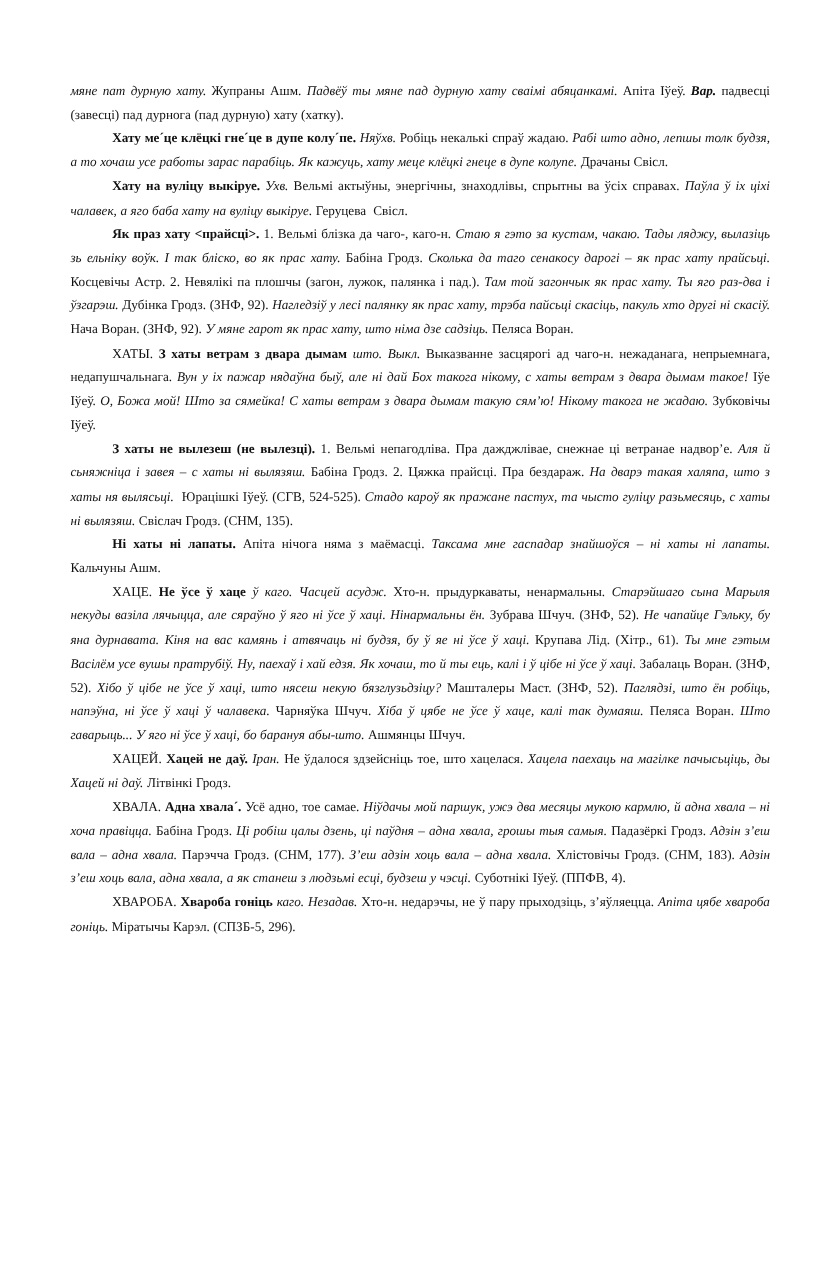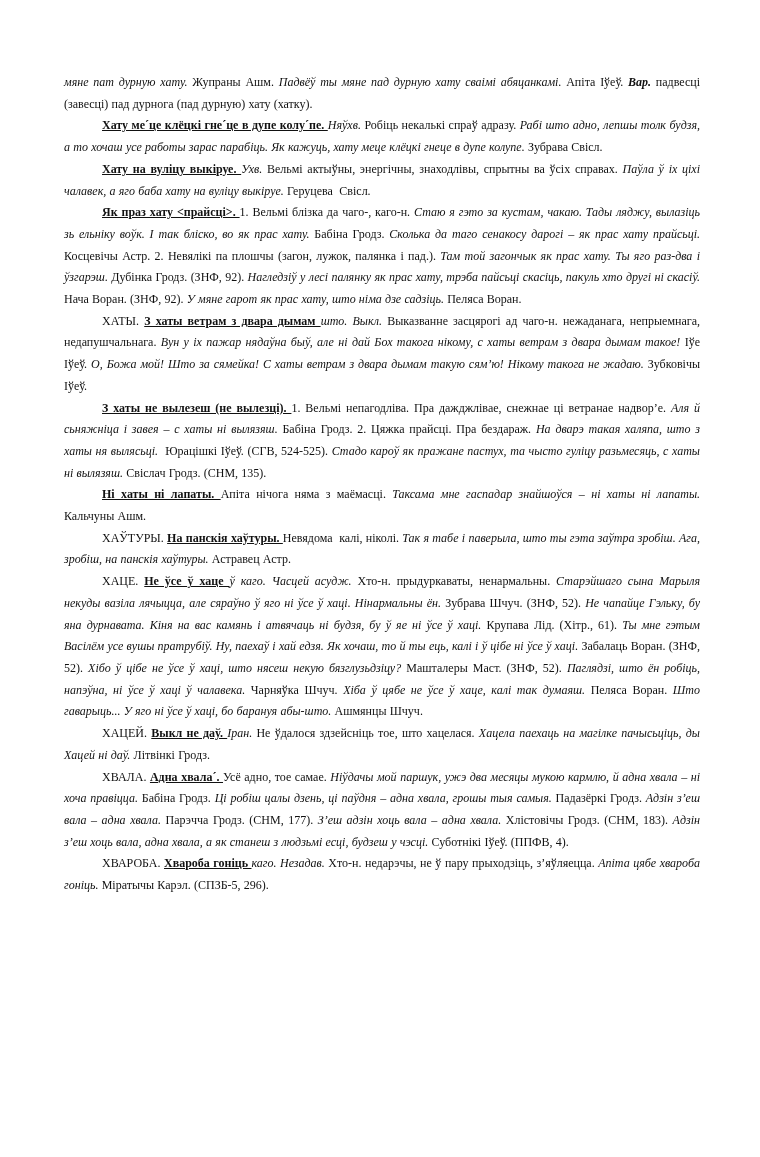--- a/index.html
+++ b/index.html
@@ -28,41 +28,40 @@
     line-height: 21.7px;
     text-align: justify;
     hyphens: none;
     word-spacing: 0.02em;
   }
   .page p.ind {
     text-indent: 38px;
   }
   .r  { font-style: normal; font-weight: 400; }
   .i  { font-style: italic; font-weight: 400; }
-  .b  { font-style: normal; font-weight: 700; text-decoration: underline; }
+  .b  { font-style: normal; font-weight: 700; }
   .bi { font-style: italic; font-weight: 700; }
   .pagenum {
     margin-top: 4px;
     text-align: center;
     font-size: 16.5px;
     line-height: 22px;
     text-indent: 0 !important;
   }
 </style>
 </head>
 <body>
 
 <div class="page">
   <div id="text-block">
       <p class=""><span class="i">мяне пат дурную хату. </span><span class="r">Жупраны Ашм. </span><span class="i">Падвёў ты мяне пад дурную хату сваімі абяцанкамі. </span><span class="r">Апіта Іўеў. </span><span class="bi">Вар. </span><span class="r">падвесці (завесці) пад дурнога (пад дурную) хату (хатку).</span></p>
-      <p class="ind"><span class="b">Хату ме´це клёцкі гне´це в дупе колу´пе. </span><span class="i">Няўхв. </span><span class="r">Робіць некалькі спраў адразу. </span><span class="i">Рабі што адно, лепшы толк будзя, а то хочаш усе работы зарас парабіць. Як кажуць, хату меце клёцкі гнеце в дупе колупе. </span><span class="r">Зубрава Свісл.</span></p>
+      <p class="ind"><span class="b">Хату ме´це клёцкі гне´це в дупе колу´пе. </span><span class="i">Няўхв. </span><span class="r">Робіць некалькі спраў жадаю. </span><span class="i">Рабі што адно, лепшы толк будзя, а то хочаш усе работы зарас парабіць. Як кажуць, хату меце клёцкі гнеце в дупе колупе. </span><span class="r">Драчаны Свісл.</span></p>
       <p class="ind"><span class="b">Хату на вуліцу выкіруе. </span><span class="i">Ухв. </span><span class="r">Вельмі актыўны, энергічны, знаходлівы, спрытны ва ўсіх справах. </span><span class="i">Паўла ў іх ціхі чалавек, а яго баба хату на вуліцу выкіруе. </span><span class="r">Геруцева&nbsp; Свісл.</span></p>
       <p class="ind"><span class="b">Як праз хату &lt;прайсці&gt;. </span><span class="r">1. Вельмі блізка да чаго-, каго-н. </span><span class="i">Стаю я гэто за кустам, чакаю. Тады ляджу, вылазіць зь ельніку воўк. І так бліско, во як прас хату. </span><span class="r">Бабіна Гродз. </span><span class="i">Сколька да таго сенакосу дарогі – як прас хату прайсьці. </span><span class="r">Косцевічы Астр. 2. Невялікі па плошчы (загон, лужок, палянка і пад.). </span><span class="i">Там той загончык як прас хату. Ты яго раз-два і ўзгарэш. </span><span class="r">Дубінка Гродз. (ЗНФ, 92). </span><span class="i">Нагледзіў у лесі палянку як прас хату, трэба пайсьці скасіць, пакуль хто другі ні скасіў. </span><span class="r">Нача Воран. (ЗНФ, 92). </span><span class="i">У мяне гарот як прас хату, што німа дзе садзіць. </span><span class="r">Пеляса Воран.</span></p>
       <p class="ind"><span class="r">ХАТЫ. </span><span class="b">З хаты ветрам з двара дымам </span><span class="i">што. Выкл. </span><span class="r">Выказванне засцярогі ад чаго-н. нежаданага, непрыемнага, недапушчальнага. </span><span class="i">Вун у іх пажар нядаўна быў, але ні дай Бох такога нікому, с хаты ветрам з двара дымам такое! </span><span class="r">Іўе Іўеў. </span><span class="i">О, Божа мой! Што за сямейка! С хаты ветрам з двара дымам такую сям’ю! Нікому такога не жадаю. </span><span class="r">Зубковічы Іўеў.</span></p>
       <p class="ind"><span class="b">З хаты не вылезеш (не вылезці). </span><span class="r">1. Вельмі непагодліва. Пра дажджлівае, снежнае ці ветранае надвор’е. </span><span class="i">Аля й сьняжніца і завея – с хаты ні вылязяш. </span><span class="r">Бабіна Гродз. 2. Цяжка прайсці. Пра бездараж. </span><span class="i">На дварэ такая халяпа, што з хаты ня вылясьці. </span><span class="r">&nbsp;Юрацішкі Іўеў. (СГВ, 524-525). </span><span class="i">Стадо кароў як пражане пастух, та чысто гуліцу разьмесяць, с хаты ні вылязяш. </span><span class="r">Свіслач Гродз. (СНМ, 135).</span></p>
       <p class="ind"><span class="b">Ні хаты ні лапаты. </span><span class="r">Апіта нічога няма з маёмасці. </span><span class="i">Таксама мне гаспадар знайшоўся – ні хаты ні лапаты. </span><span class="r">Кальчуны Ашм.</span></p>
-      <p class="ind"><span class="r">ХАЎТУРЫ. </span><span class="b">На панскія хаўтуры. </span><span class="r">Невядома&nbsp; калі, ніколі. </span><span class="i">Так я табе і паверыла, што ты гэта заўтра зробіш. Ага, зробіш, на панскія хаўтуры. </span><span class="r">Астравец Астр.</span></p>
       <p class="ind"><span class="r">ХАЦЕ. </span><span class="b">Не ўсе ў хаце </span><span class="i">ў каго. Часцей асудж. </span><span class="r">Хто-н. прыдуркаваты, ненармальны. </span><span class="i">Старэйшаго сына Марыля некуды вазіла лячыцца, але сяраўно ў яго ні ўсе ў хаці. Нінармальны ён. </span><span class="r">Зубрава Шчуч. (ЗНФ, 52). </span><span class="i">Не чапайце Гэльку, бу яна дурнавата. Кіня на вас камянь і атвячаць ні будзя, бу ў яе ні ўсе ў хаці. </span><span class="r">Крупава Лід. (Хітр., 61). </span><span class="i">Ты мне гэтым Васілём усе вушы пратрубіў. Ну, паехаў і хай едзя. Як хочаш, то й ты ець, калі і ў цібе ні ўсе ў хаці. </span><span class="r">Забалаць Воран. (ЗНФ, 52). </span><span class="i">Хібо ў цібе не ўсе ў хаці, што нясеш некую бязглузьдзіцу? </span><span class="r">Машталеры Маст. (ЗНФ, 52). </span><span class="i">Паглядзі, што ён робіць, напэўна, ні ўсе ў хаці ў чалавека. </span><span class="r">Чарняўка Шчуч. </span><span class="i">Хіба ў цябе не ўсе ў хаце, калі так думаяш. </span><span class="r">Пеляса Воран. </span><span class="i">Што гаварыць... У яго ні ўсе ў хаці, бо барануя абы-што. </span><span class="r">Ашмянцы Шчуч.</span></p>
-      <p class="ind"><span class="r">ХАЦЕЙ. </span><span class="b">Выкл не даў. </span><span class="i">Іран. </span><span class="r">Не ўдалося здзейсніць тое, што хацелася. </span><span class="i">Хацела паехаць на магілке пачысьціць, ды Хацей ні даў. </span><span class="r">Літвінкі Гродз.</span></p>
+      <p class="ind"><span class="r">ХАЦЕЙ. </span><span class="b">Хацей не даў. </span><span class="i">Іран. </span><span class="r">Не ўдалося здзейсніць тое, што хацелася. </span><span class="i">Хацела паехаць на магілке пачысьціць, ды Хацей ні даў. </span><span class="r">Літвінкі Гродз.</span></p>
       <p class="ind"><span class="r">ХВАЛА. </span><span class="b">Адна хвала´. </span><span class="r">Усё адно, тое самае. </span><span class="i">Ніўдачы мой паршук, ужэ два месяцы мукою кармлю, й адна хвала – ні хоча правіцца. </span><span class="r">Бабіна Гродз. </span><span class="i">Ці робіш цалы дзень, ці паўдня – адна хвала, грошы тыя самыя. </span><span class="r">Падазёркі Гродз. </span><span class="i">Адзін з’еш вала – адна хвала. </span><span class="r">Парэчча Гродз. (СНМ, 177). </span><span class="i">З’еш адзін хоць вала – адна хвала. </span><span class="r">Хлістовічы Гродз. (СНМ, 183). </span><span class="i">Адзін з’еш хоць вала, адна хвала, а як станеш з людзьмі есці, будзеш у чэсці. </span><span class="r">Суботнікі Іўеў. (ППФВ, 4).</span></p>
       <p class="ind"><span class="r">ХВАРОБА. </span><span class="b">Хвароба гоніць </span><span class="i">каго. Незадав. </span><span class="r">Хто-н. недарэчы, не ў пару прыходзіць, з’яўляецца. </span><span class="i">Апіта цябе хвароба гоніць. </span><span class="r">Міратычы Карэл. (СПЗБ-5, 296).</span></p>
     </div>
 </div>
 
 </body></html>

